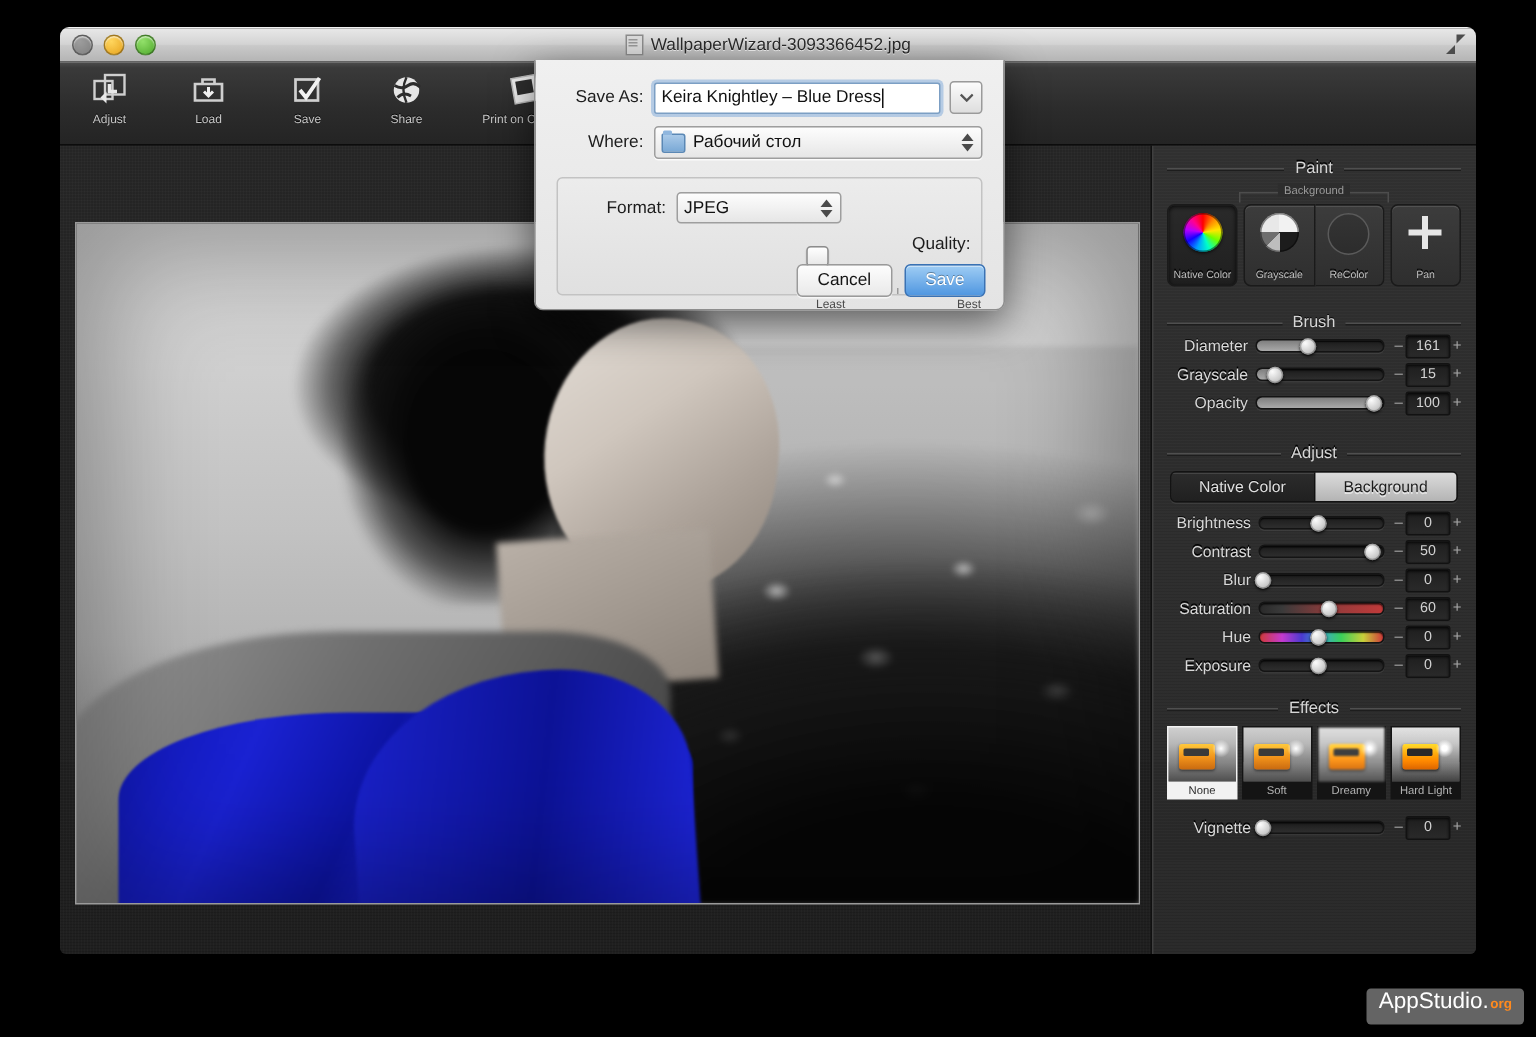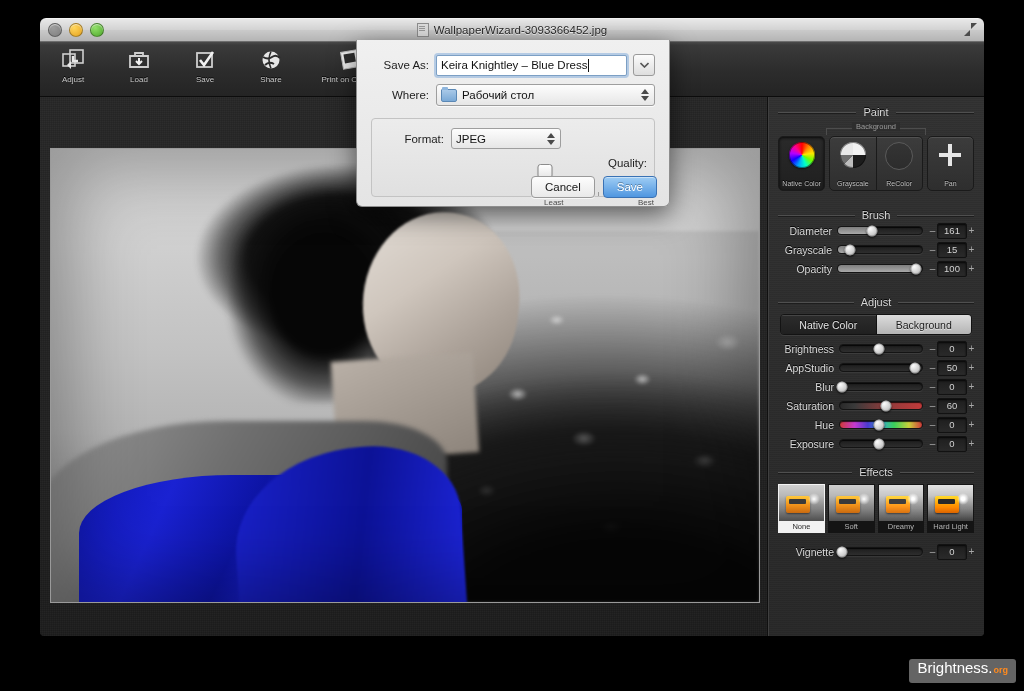--- a/index.html
+++ b/index.html
@@ -467,21 +467,21 @@
           <span class="slab" style="width:62px">Brightness</span>
           <span class="track">
             <span class="knob" style="left:47%"></span>
           </span>
           <span class="minus">–</span>
           <span class="numbox">0</span>
           <span class="plus">+</span>
         </div>
 
         <div class="srow">
-          <span class="slab" style="width:62px">AppStudio</span>
+          <span class="slab" style="width:62px">Contrast</span>
           <span class="track">
             <span class="knob" style="left:91%"></span>
           </span>
           <span class="minus">–</span>
           <span class="numbox">50</span>
           <span class="plus">+</span>
         </div>
 
         <div class="srow">
           <span class="slab" style="width:62px">Blur</span>
@@ -647,17 +647,17 @@
       </div>
     </div>
 
     <div id="sheet-btns">
       <div class="shbtn" id="cancel-btn">Cancel</div>
       <div class="shbtn" id="save-btn">Save</div>
     </div>
   </div>
 
   <div id="watermark">
-    <span id="wm-main">Brightness.</span>
+    <span id="wm-main">AppStudio.</span>
     <span id="wm-sub">org</span>
   </div>
 
 </div>
 
 </body></html>

